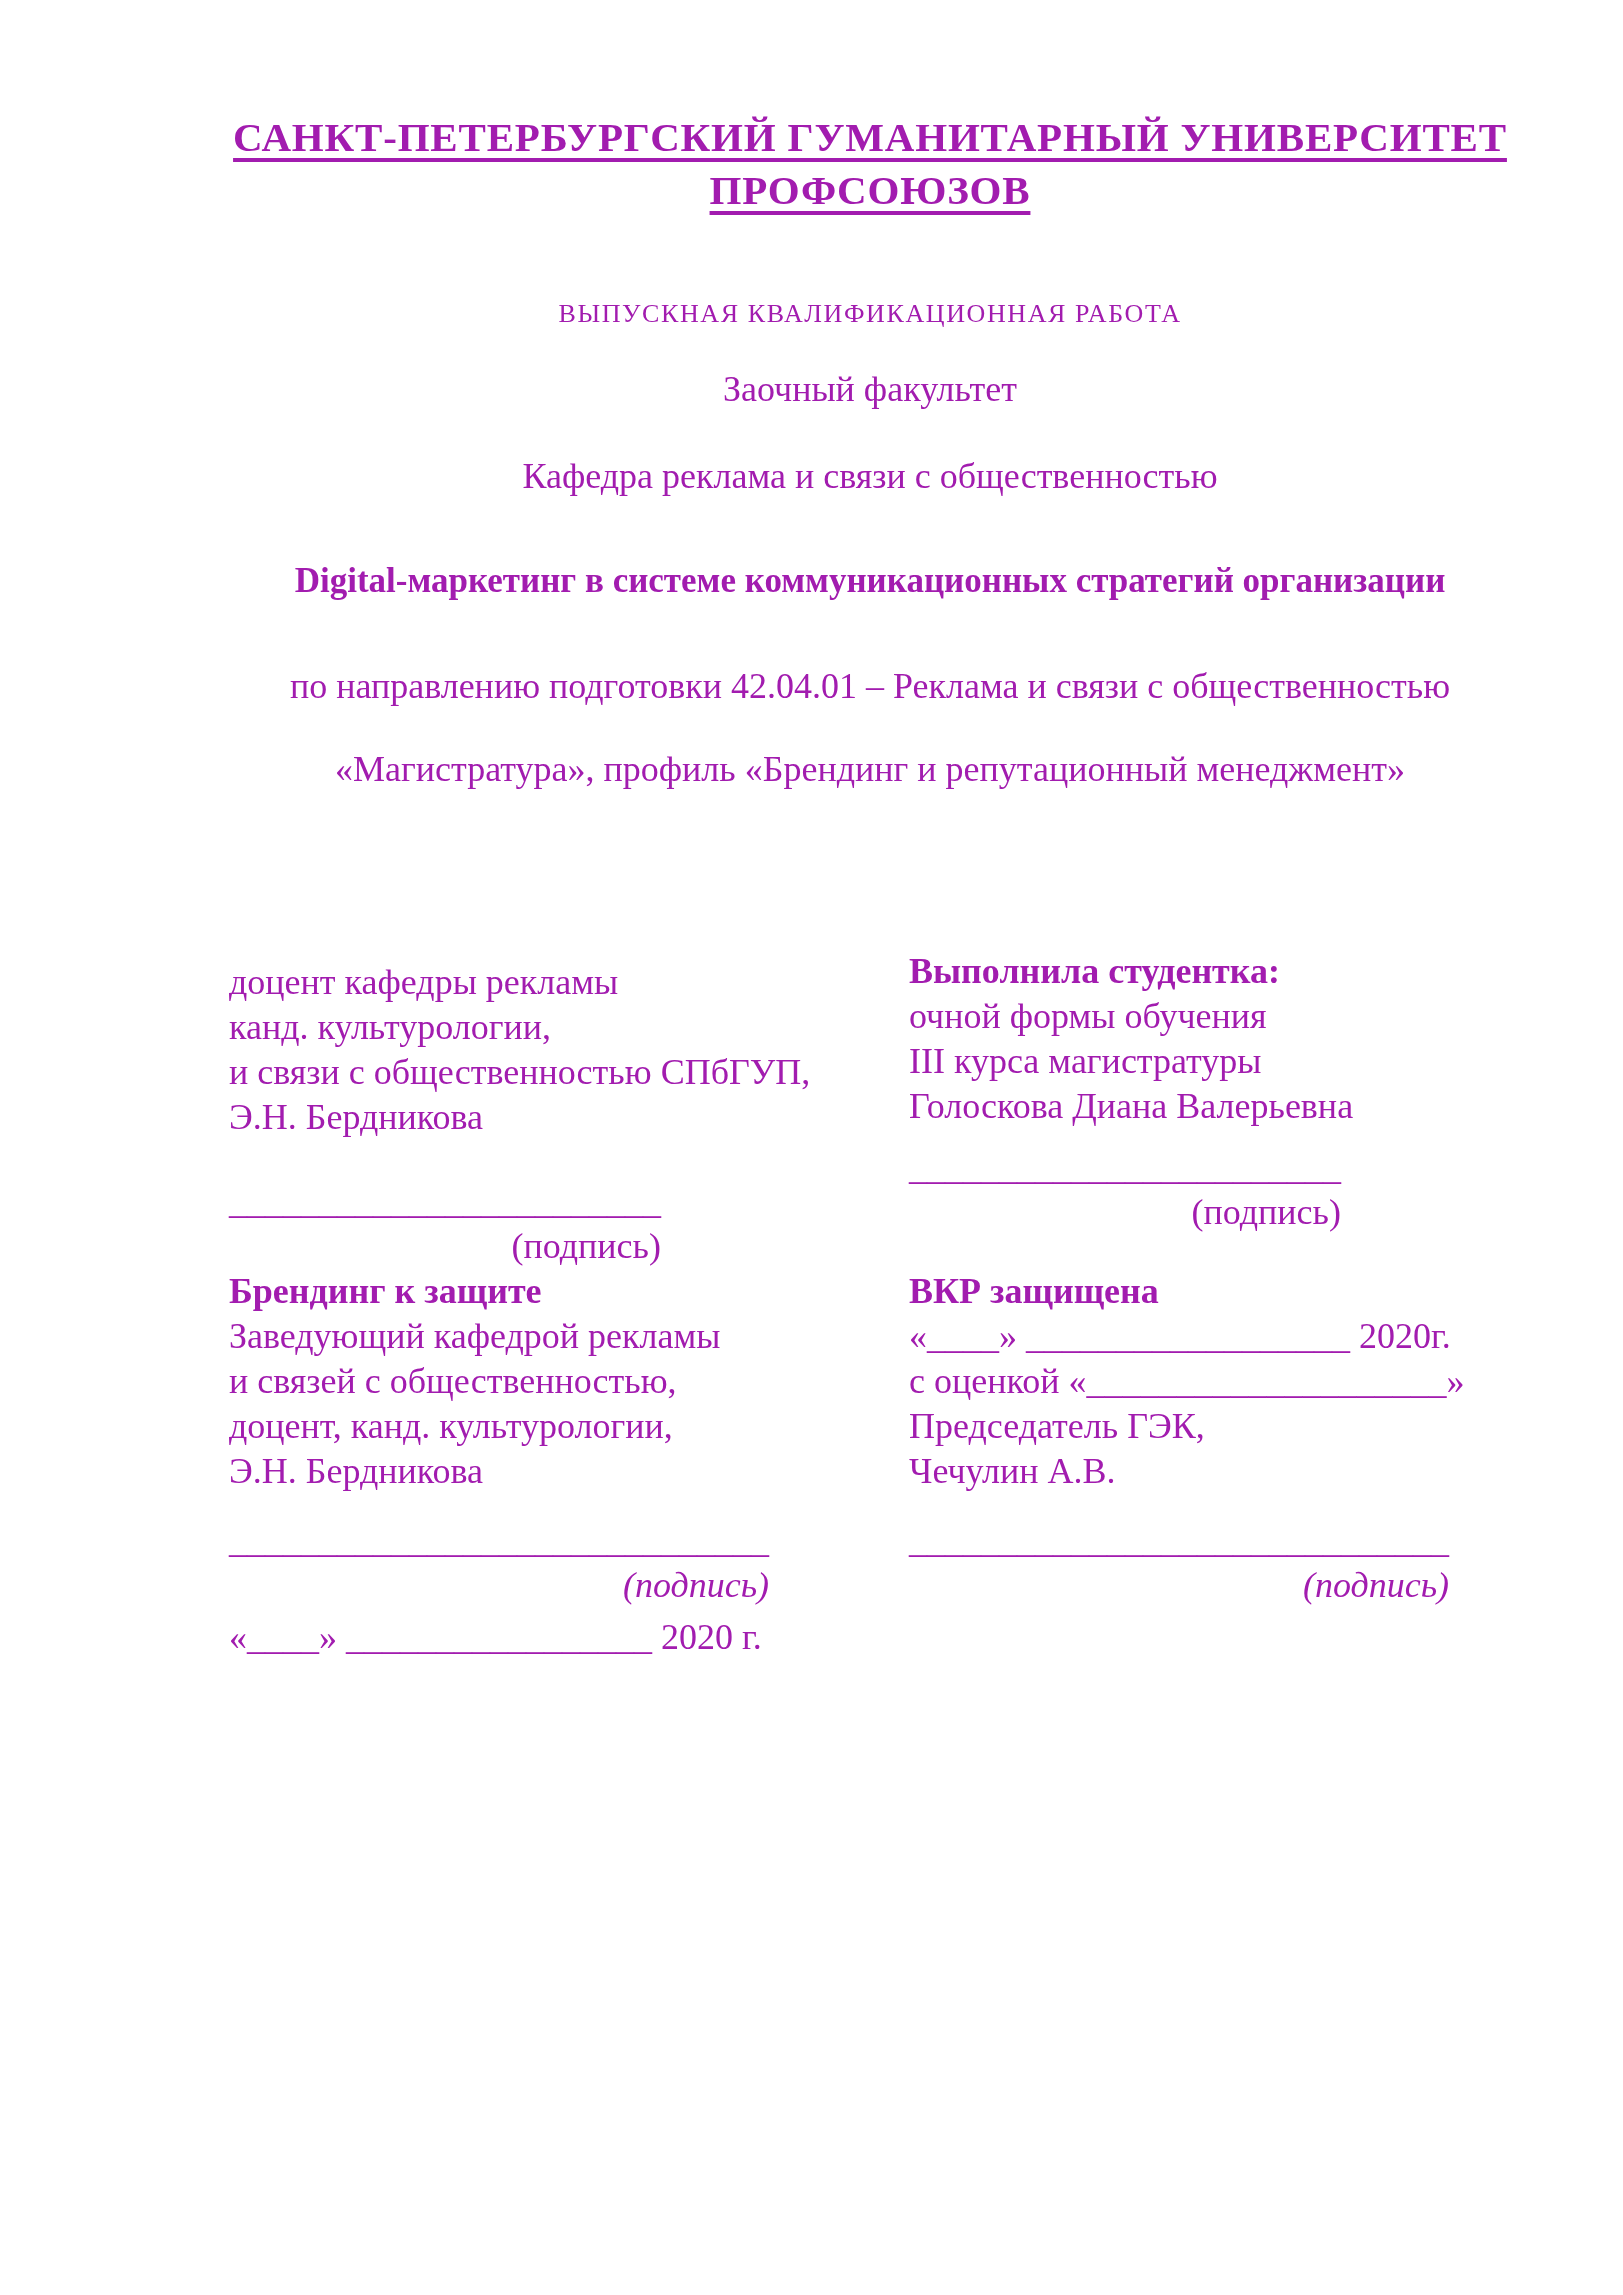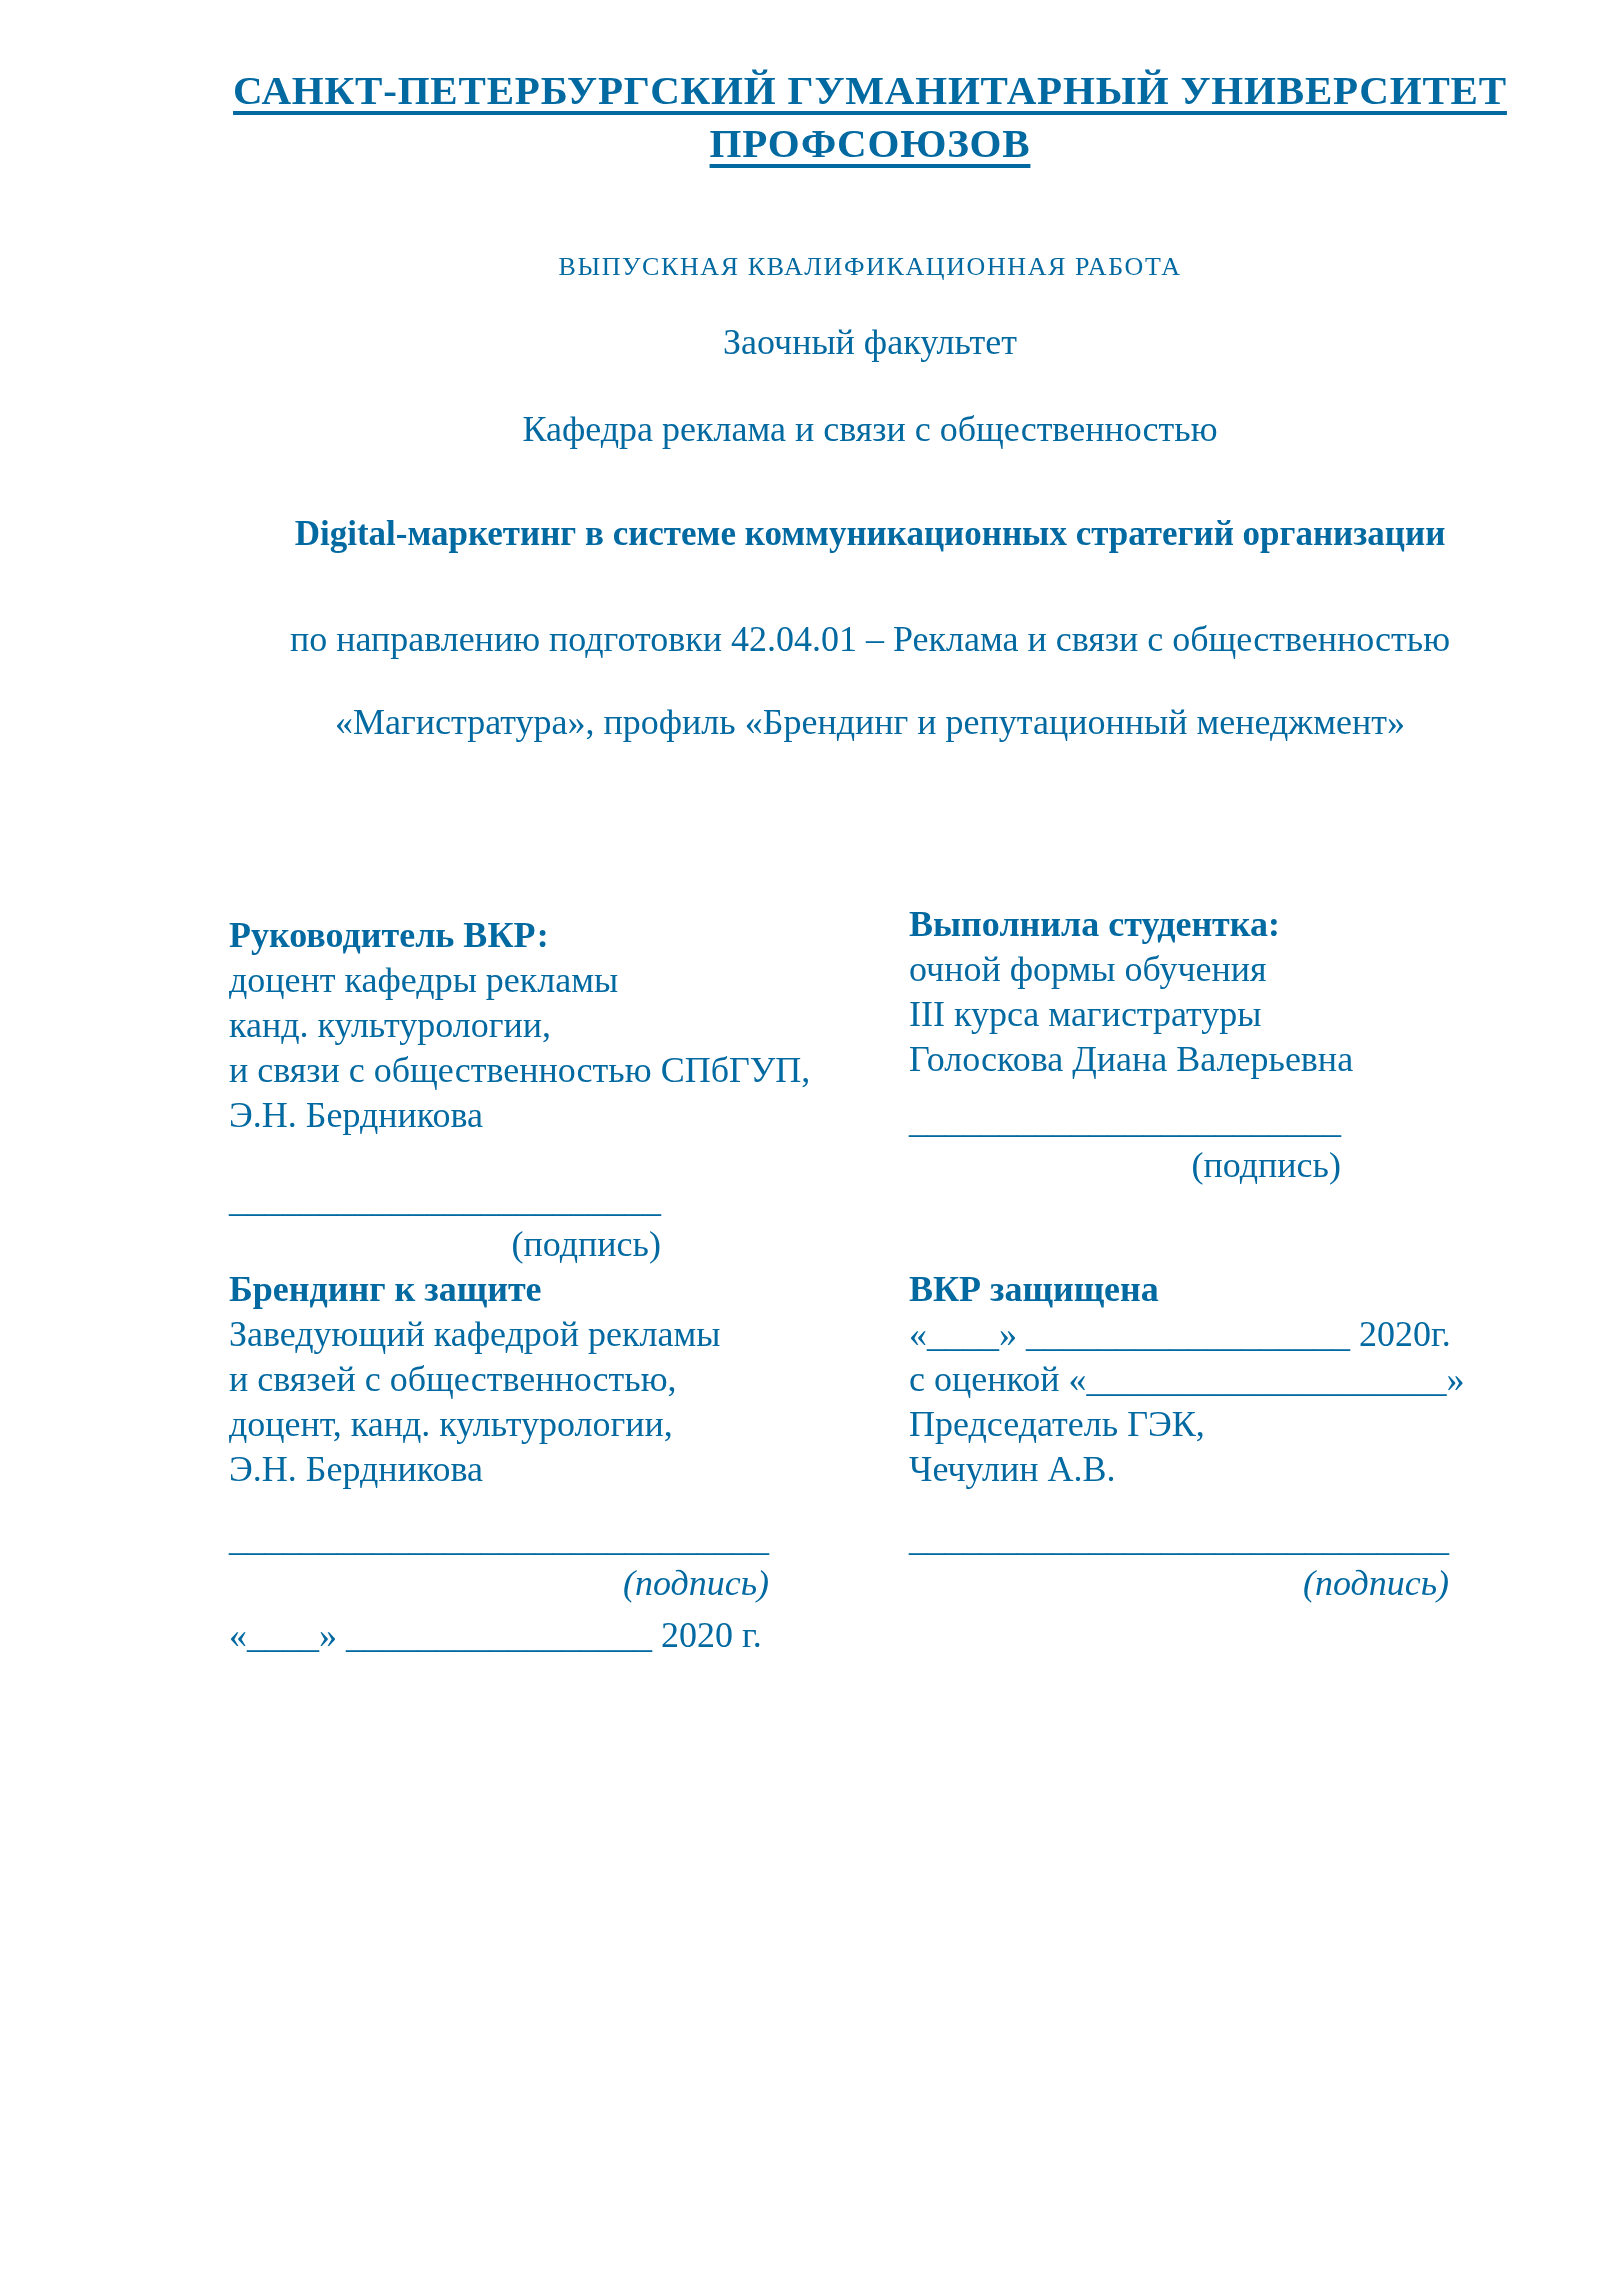--- a/index.html
+++ b/index.html
@@ -5,24 +5,24 @@
   html, body {
     margin: 0;
     padding: 0;
     background: #ffffff;
   }
   .page {
     position: relative;
     width: 1623px;
     height: 1713px;
     background: #ffffff;
-    color: #0369a1;
+    color: #a21caf;
     font-family: "Liberation Serif", "DejaVu Serif", serif;
     box-sizing: border-box;
-    padding: 64px 112px 0 229px;
+    padding: 111px 112px 0 229px;
     overflow: hidden;
   }
   .center { text-align: center; white-space: nowrap; }
 
   .u-header {
     font-size: 41px;
     font-weight: bold;
     line-height: 53px;
     letter-spacing: 0.8px;
   }
@@ -93,21 +93,20 @@
 
   <div class="thesis-title center">Digital-маркетинг в системе коммуникационных стратегий организации</div>
 
   <div class="line-program center">по направлению подготовки 42.04.01 – Реклама и связи с общественностью</div>
 
   <div class="line-profile center">«Магистратура», профиль «Брендинг и репутационный менеджмент»</div>
 
   <div class="blocks-grid">
 
     <div class="block block-supervisor">
-      <div class="bhead">Руководитель ВКР:</div>
       <div>доцент кафедры рекламы</div>
       <div>канд. культурологии,</div>
       <div>и связи с общественностью СПбГУП,</div>
       <div>Э.Н. Бердникова</div>
       <div class="sig-block sig-gap-lg">
         <span class="sig-line">________________________</span>
         <span class="sig-caption">(подпись)</span>
       </div>
     </div>
 

